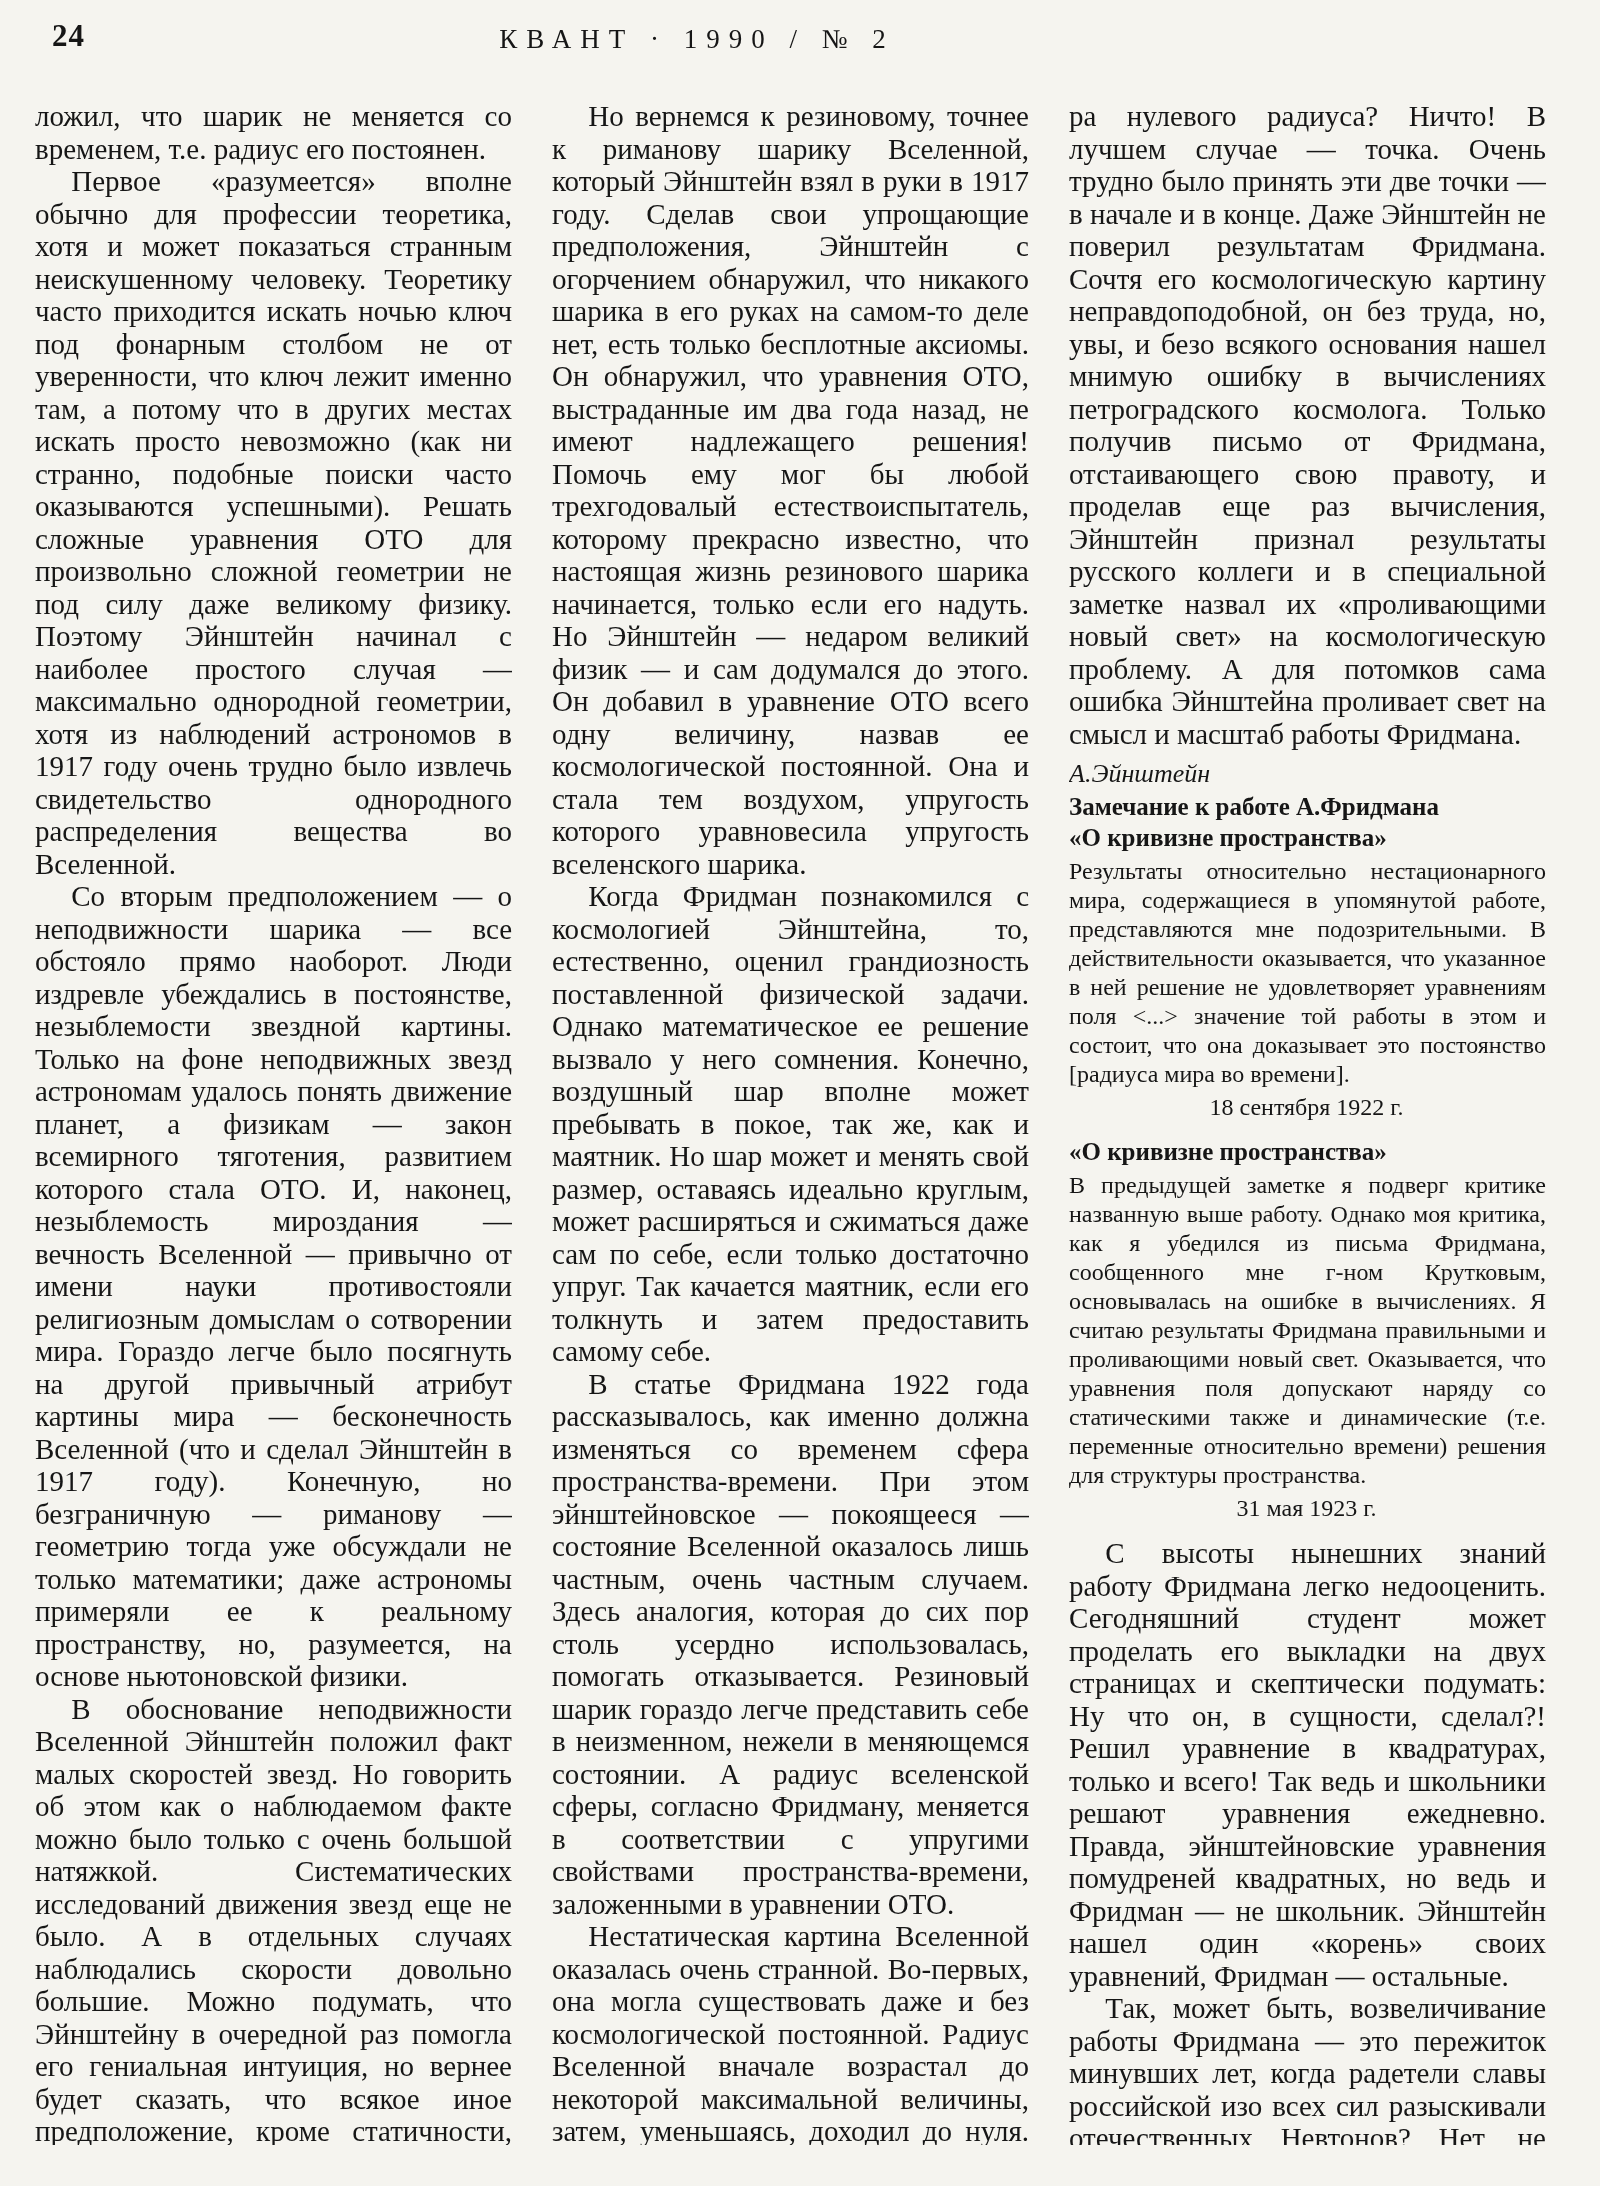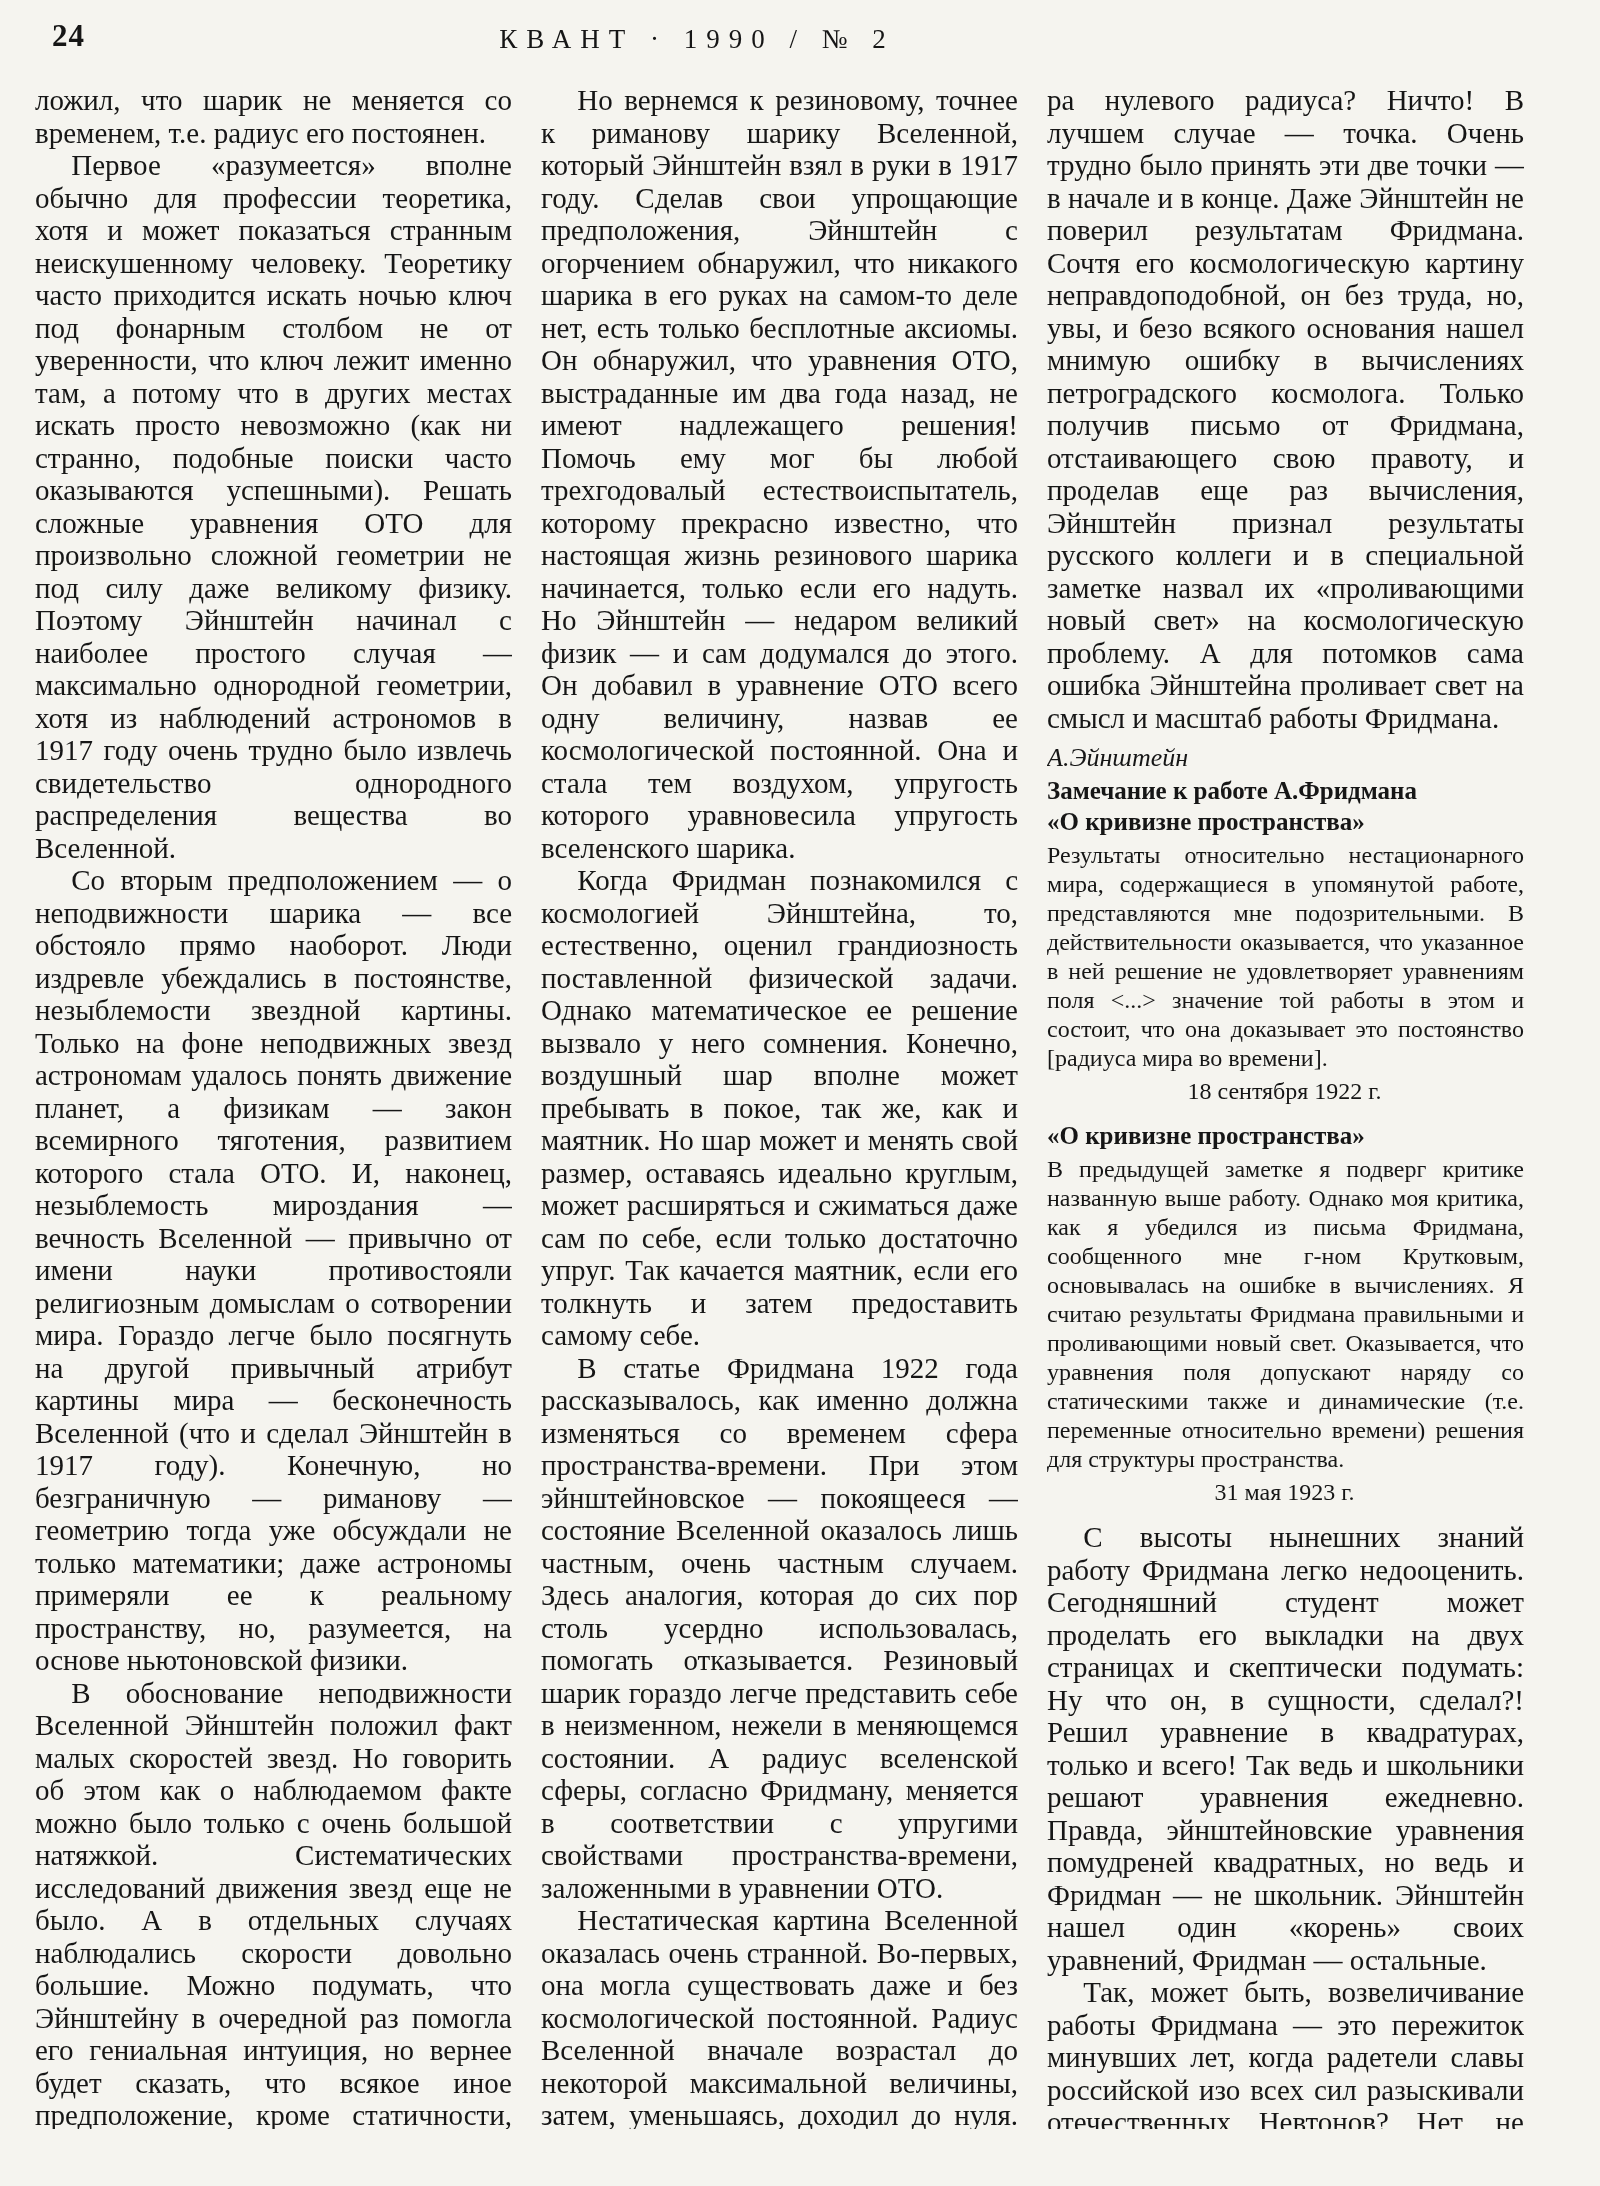--- a/index.html
+++ b/index.html
@@ -15,22 +15,22 @@
   .page-num {
     position: absolute; left: 36px; top: 18px;
     font-size: 31px; font-weight: bold; letter-spacing: 1px; margin-left: 16px;
   }
   .journal-title {
     position: absolute; top: 24px; left: 697px;
     transform: translateX(-50%);
     font-size: 27px; letter-spacing: 9px; white-space: nowrap;
   }
   .cols {
-    position: absolute; top: 84px; left: 35px;
-    display: flex; gap: 29px;
+    position: absolute; top: 100px; left: 35px;
+    display: flex; gap: 40px;
   }
   .col {
     flex: 0 0 477px; width: 477px; height: 2045px;
     overflow: hidden;
     font-size: 29px; line-height: 32.5px;
     text-align: justify;
     hyphens: auto; -webkit-hyphens: auto;
   }
   .col p { margin: 0; text-indent: 1.25em; }
   .col p.no-indent { text-indent: 0; }

